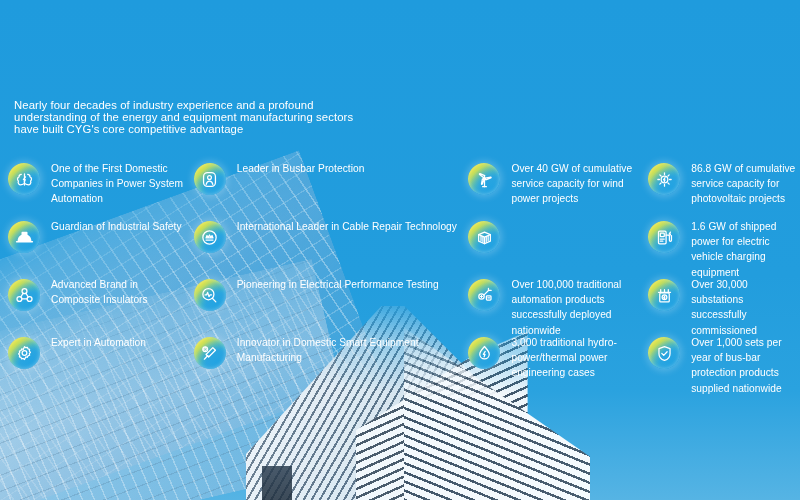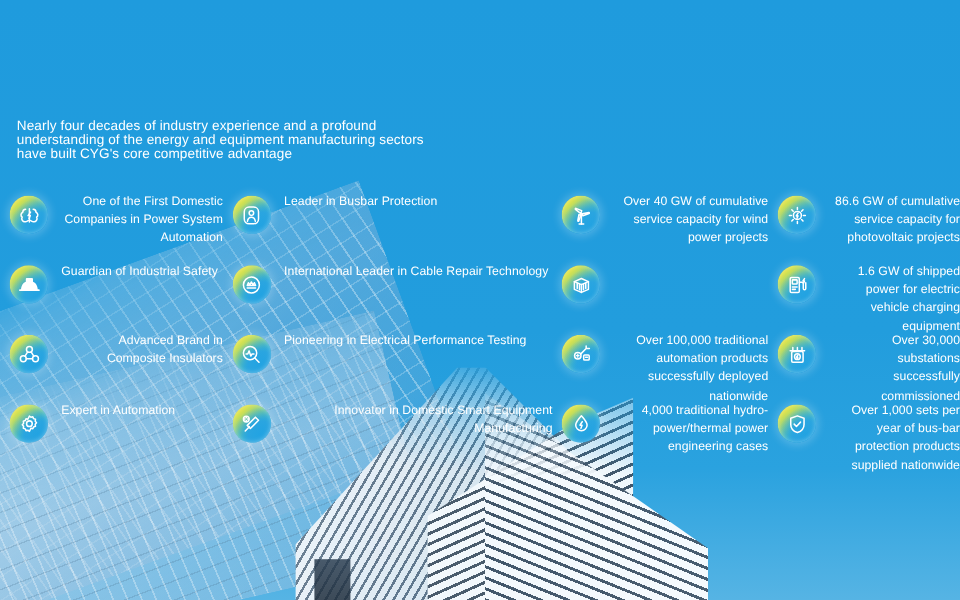--- a/index.html
+++ b/index.html
@@ -110,21 +110,20 @@
   .col { }
   .col.c1 { width:186px; padding-left:8px; }
   .col.c2 { width:275px; padding-left:8px; }
   .col.c3 { width:180px; padding-left:8px; }
   .col.c4 { width:160px; padding-left:8px; }
 
   .item {
     display:flex;
     align-items:flex-start;
     height:58px;
-    text-align:right;
   }
   .badge {
     flex:0 0 auto;
     width:32px; height:32px;
     border-radius:50%;
     margin-top:3px;
     position:relative;
     background:
       radial-gradient(circle at 74% 78%, #22a3e2 0%, #2aa5e0 32%, rgba(42,165,224,0) 66%),
       linear-gradient(140deg,#ffe14f 0%, #d9e24a 20%, #86cf8e 42%, #35b9cf 64%, #1c9ad9 86%);
@@ -294,35 +293,35 @@
         <span class="txt"><span>Over </span><b>100,000</b><span> traditional automation products successfully deployed nationwide</span></span>
       </div>
 
       <div class="item">
         <span class="badge">
           <svg viewBox="0 0 24 24">
               <path d="M12 3.2c3.6 4 6 6.9 6 9.6a6 6 0 0 1-12 0c0-2.7 2.4-5.6 6-9.6z"></path>
               <path d="M12.9 9.4l-2.4 3.6h2.2l-1.2 3.2"></path>
             </svg>
         </span>
-        <span class="txt"><span></span><b>4,000</b><span> traditional hydro-power/thermal power engineering cases</span></span>
+        <span class="txt"><span></span><b>3,000</b><span> traditional hydro-power/thermal power engineering cases</span></span>
       </div>
     </div>
 
     <div class="col c4">
 
       <div class="item">
         <span class="badge">
           <svg viewBox="0 0 24 24">
               <circle cx="12" cy="12" r="4.2"></circle>
               <path d="M12.7 9.6l-1.9 2.9h1.8l-1 2.5"></path>
               <path d="M12 3.6v2.1M12 18.3v2.1M3.6 12h2.1M18.3 12h2.1M6.1 6.1l1.5 1.5M16.4 16.4l1.5 1.5M17.9 6.1l-1.5 1.5M7.6 16.4l-1.5 1.5"></path>
             </svg>
         </span>
-        <span class="txt"><span></span><b>86.6 GW</b><span> of cumulative service capacity for photovoltaic projects</span></span>
+        <span class="txt"><span></span><b>86.8 GW</b><span> of cumulative service capacity for photovoltaic projects</span></span>
       </div>
 
       <div class="item">
         <span class="badge">
           <svg viewBox="0 0 24 24">
               <rect x="4.4" y="4" width="9.6" height="16" rx="1.4"></rect>
               <rect x="6.7" y="6.6" width="5" height="4.4" rx=".6"></rect>
               <path d="M6.7 14h5M6.7 16.6h3.2"></path>
               <path d="M14 9h2.6c.9 0 1.6.7 1.6 1.6v5c0 .8.6 1.4 1.3 1.4s1.3-.6 1.3-1.4V9.6"></path>
               <path d="M19.5 5.2l-1.6 2.6h1.6l-1 2.2"></path>

